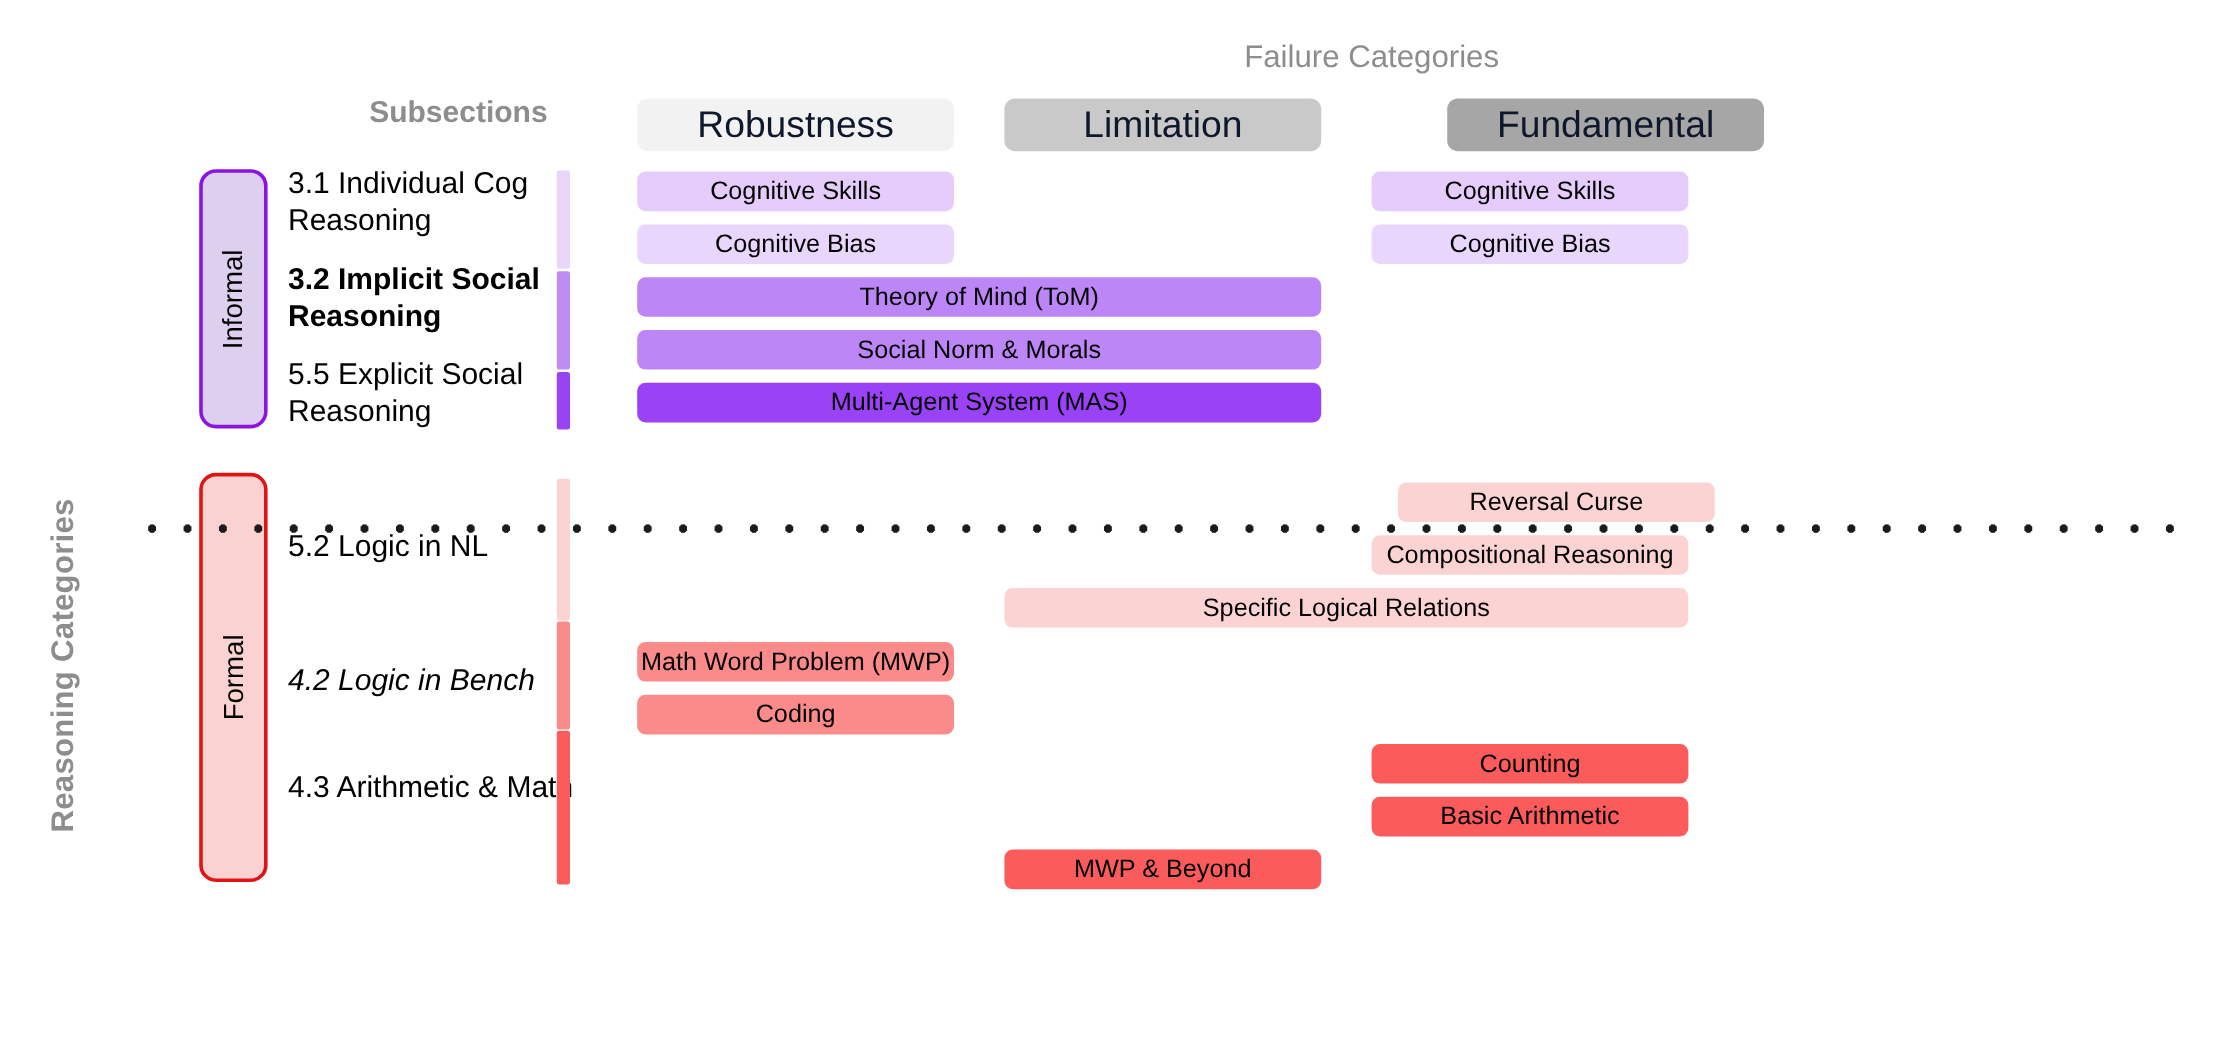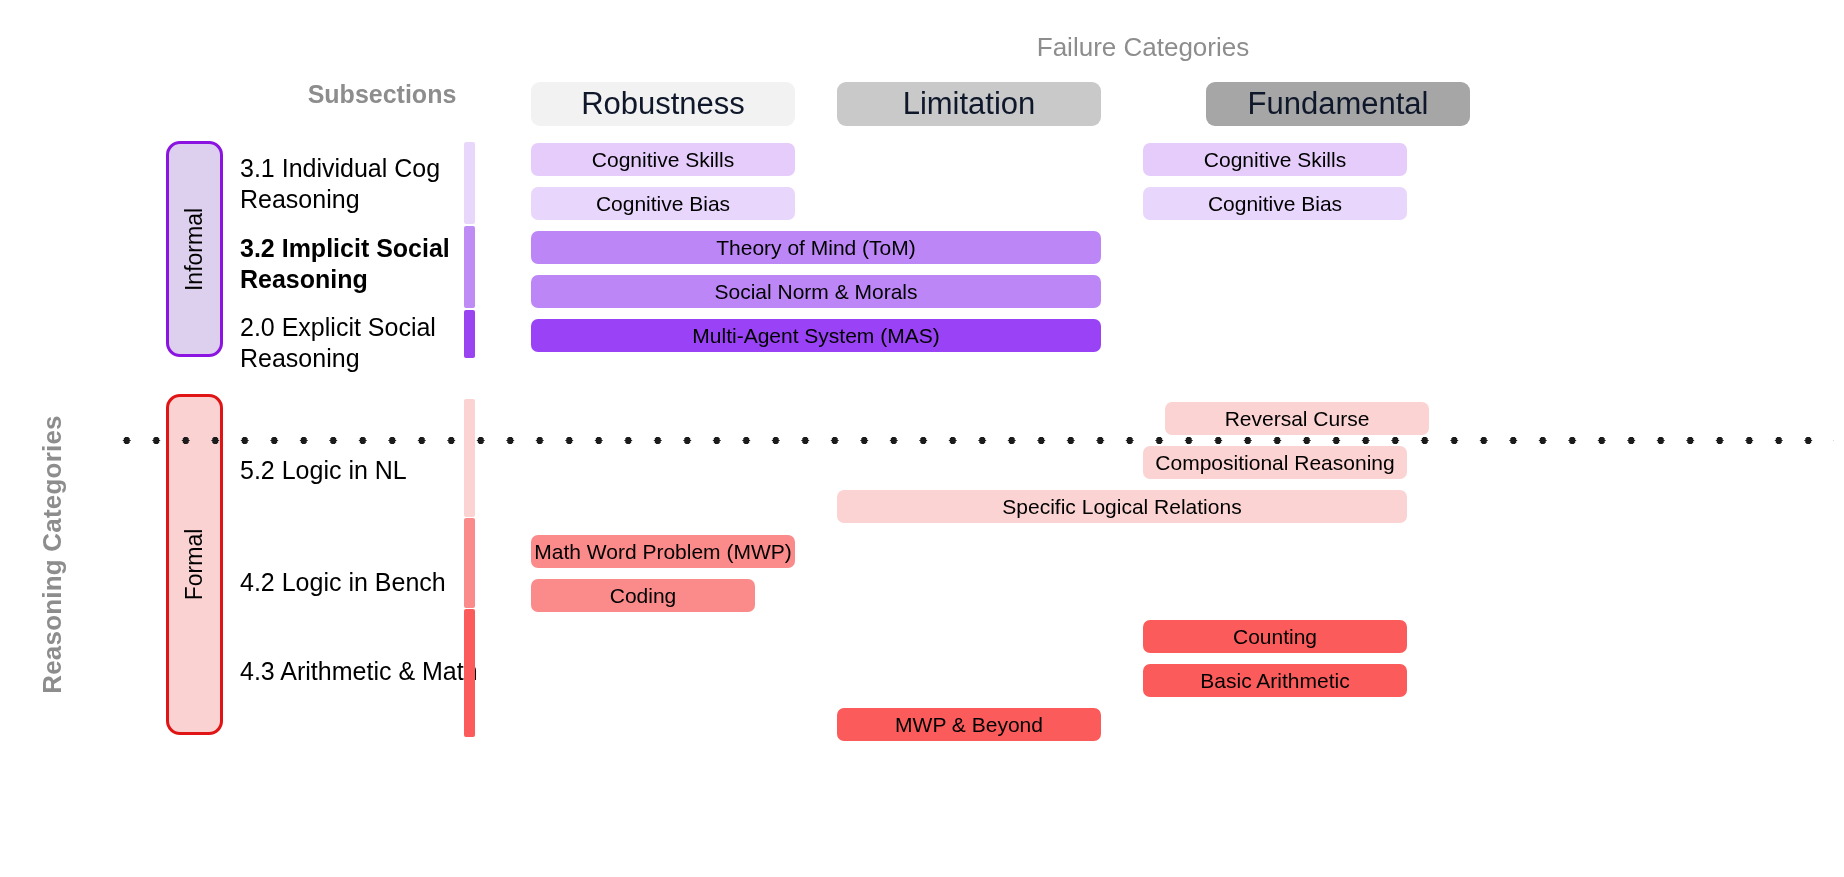--- a/index.html
+++ b/index.html
@@ -40,21 +40,20 @@
   }
   .group-capsule span{
     transform:rotate(-90deg); white-space:nowrap;
     font-size:23px; color:#000;
   }
 
   
   .subsec-label{
     font-size:25px; line-height:1.22; color:#000;
     width:268px;
-    margin-top:15px;
   }
 
   
   .strip{ width:11px; border-radius:2px; }
 
   
   .bar{
     height:33px; line-height:33px; text-align:center;
     border-radius:7px; font-size:21px; color:#000;
     white-space:nowrap; overflow:hidden;
@@ -85,23 +84,23 @@
     <div class="abs group-capsule" style="left: 166px; top: 141px; height: 216px; background: rgb(221, 208, 238); border-color: rgb(139, 20, 224);">
       <span>Informal</span>
     </div>
     <div class="abs group-capsule" style="left: 166px; top: 394px; height: 341px; background: rgb(251, 210, 210); border-color: rgb(224, 20, 20);">
       <span>Formal</span>
     </div>
   </div>
 <div id="subsection-labels">
     <div class="abs subsec-label" style="left: 240px; top: 138px;">3.1 Individual Cog Reasoning</div>
     <div class="abs subsec-label" style="left: 240px; top: 218px; font-weight: bold;">3.2 Implicit Social Reasoning</div>
-    <div class="abs subsec-label" style="left: 240px; top: 297px;">2.0 Explicit Social Reasoning</div>
+    <div class="abs subsec-label" style="left: 240px; top: 297px;">5.5 Explicit Social Reasoning</div>
     <div class="abs subsec-label" style="left: 240px; top: 440px;">5.2 Logic in NL</div>
-    <div class="abs subsec-label" style="left: 240px; top: 552px;">4.2 Logic in Bench</div>
+    <div class="abs subsec-label" style="left: 240px; top: 552px; font-style: italic;">4.2 Logic in Bench</div>
     <div class="abs subsec-label" style="left: 240px; top: 641px;">4.3 Arithmetic &amp; Math</div>
   </div>
 <div id="strips">
     <div class="abs strip" style="left: 464px; top: 142px; height: 82px; background: rgb(232, 215, 251);"></div>
     <div class="abs strip" style="left: 464px; top: 226px; height: 82px; background: rgb(191, 140, 245);"></div>
     <div class="abs strip" style="left: 464px; top: 310px; height: 48px; background: rgb(154, 67, 240);"></div>
     <div class="abs strip" style="left: 464px; top: 399px; height: 118px; background: rgb(252, 211, 211);"></div>
     <div class="abs strip" style="left: 464px; top: 518px; height: 90px; background: rgb(251, 138, 138);"></div>
     <div class="abs strip" style="left: 464px; top: 609px; height: 128px; background: rgb(252, 91, 91);"></div>
   </div>
@@ -110,19 +109,19 @@
     <div class="abs bar" style="left: 1143px; top: 143px; width: 264px; background: rgb(229, 204, 251);">Cognitive Skills</div>
     <div class="abs bar" style="left: 531px; top: 187px; width: 264px; background: rgb(233, 214, 252);">Cognitive Bias</div>
     <div class="abs bar" style="left: 1143px; top: 187px; width: 264px; background: rgb(233, 214, 252);">Cognitive Bias</div>
     <div class="abs bar" style="left: 531px; top: 231px; width: 570px; background: rgb(189, 134, 247);">Theory of Mind (ToM)</div>
     <div class="abs bar" style="left: 531px; top: 275px; width: 570px; background: rgb(189, 134, 247);">Social Norm &amp; Morals</div>
     <div class="abs bar" style="left: 531px; top: 319px; width: 570px; background: rgb(154, 66, 245);">Multi-Agent System (MAS)</div>
     <div class="abs bar" style="left: 1143px; top: 402px; width: 264px; background: rgb(252, 211, 211); margin-left: 22px;">Reversal Curse</div>
     <div class="abs bar" style="left: 1143px; top: 446px; width: 264px; background: rgb(252, 211, 211);">Compositional Reasoning</div>
     <div class="abs bar" style="left: 837px; top: 490px; width: 570px; background: rgb(252, 211, 211);">Specific Logical Relations</div>
     <div class="abs bar" style="left: 531px; top: 535px; width: 264px; background: rgb(251, 138, 138);">Math Word Problem (MWP)</div>
-    <div class="abs bar" style="left: 531px; top: 579px; width: 224px; background: rgb(251, 138, 138);">Coding</div>
+    <div class="abs bar" style="left: 531px; top: 579px; width: 264px; background: rgb(251, 138, 138);">Coding</div>
     <div class="abs bar" style="left: 1143px; top: 620px; width: 264px; background: rgb(252, 91, 91);">Counting</div>
     <div class="abs bar" style="left: 1143px; top: 664px; width: 264px; background: rgb(252, 91, 91);">Basic Arithmetic</div>
     <div class="abs bar" style="left: 837px; top: 708px; width: 264px; background: rgb(252, 91, 91);">MWP &amp; Beyond</div>
   </div>
 
 <div class="abs" id="divider"></div>
 
 </body></html>

